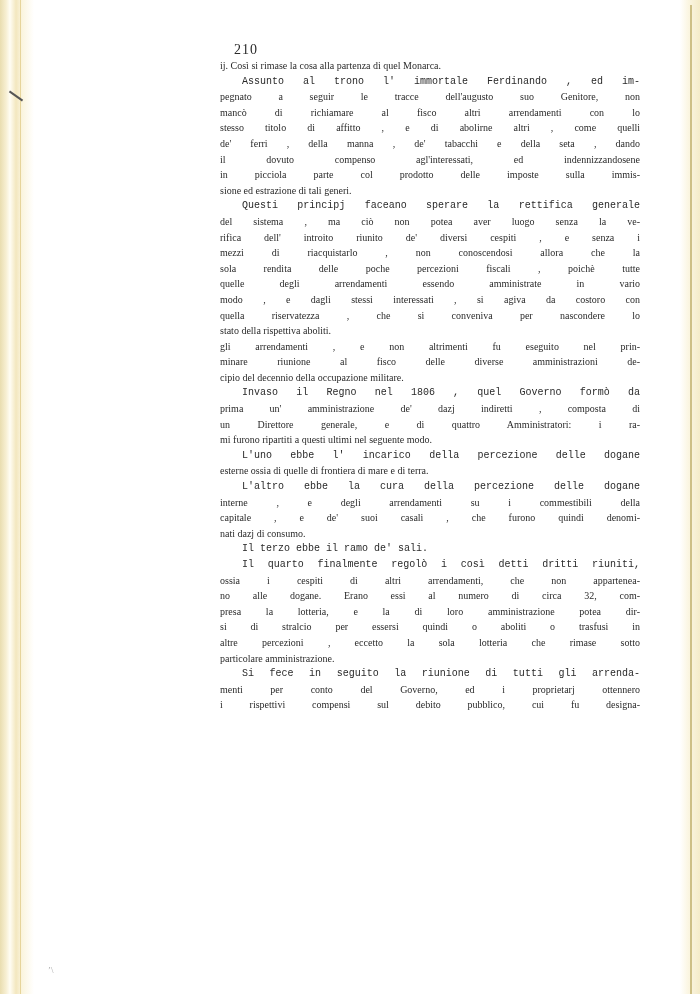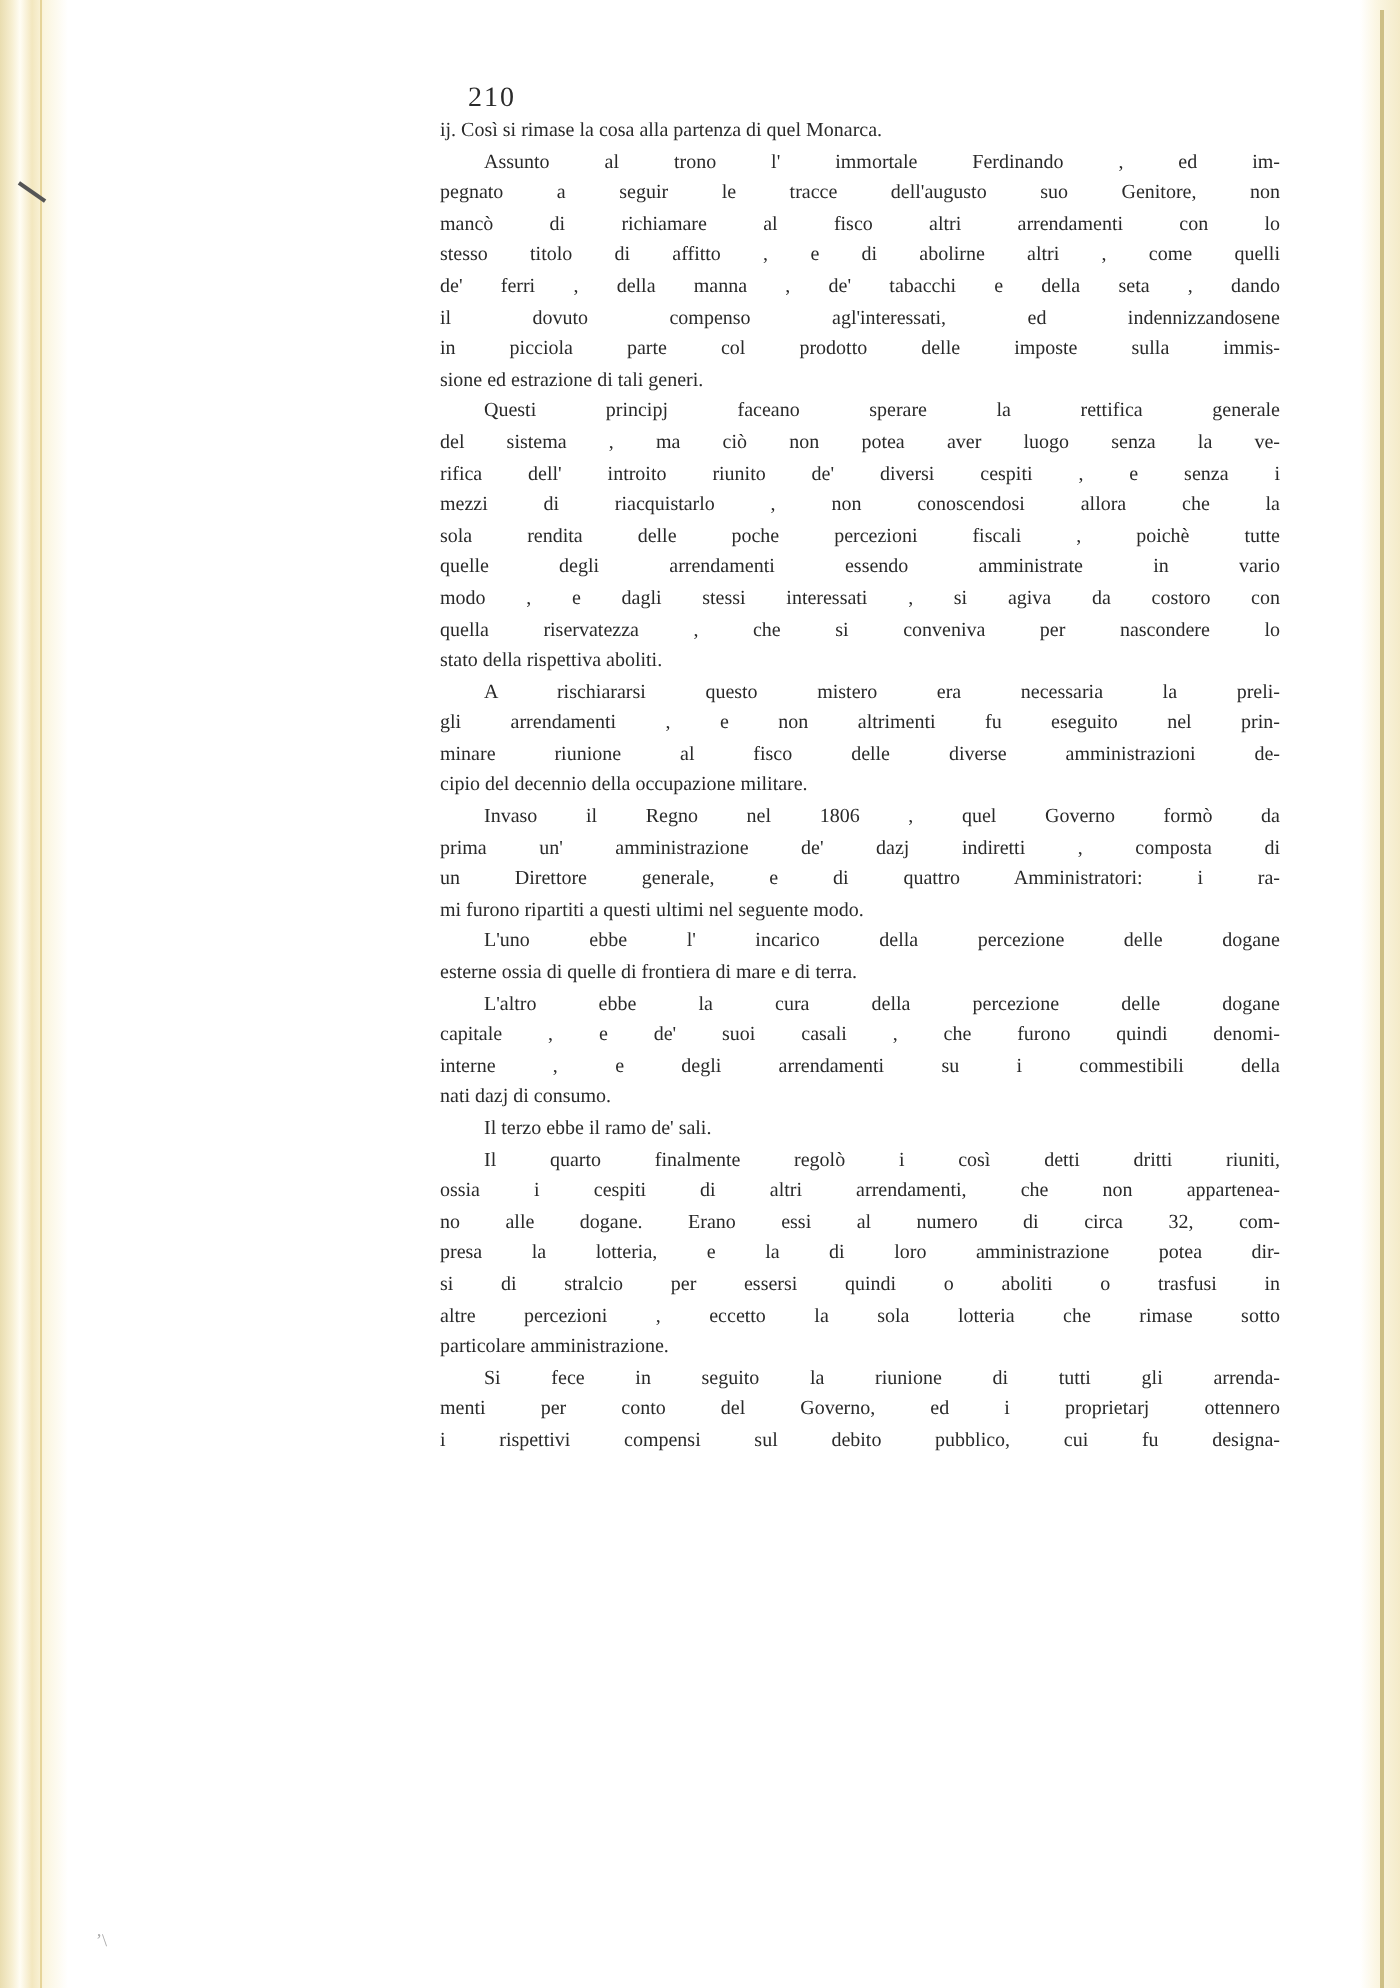--- a/index.html
+++ b/index.html
@@ -35,21 +35,21 @@
   }
   .page-number {
     font-size: 14px; letter-spacing: 1px; margin-left: 14px; height: 16px; line-height: 16px;
   }
   .para { margin: 0; }
   .line {
     display: block; font-size: 10px; line-height: 15.6px; height: 15.6px;
     white-space: nowrap; text-align: justify; text-align-last: justify;
   }
   .line.last { text-align-last: left; }
-  .line.indent { padding-left: 22px; }
+  .line.indent { padding-left: 22px; font-family: Liberation Mono, monospace; }
 </style>
 </head>
 <body>
 
 <div class="left-edge"></div>
 <div class="left-edge-line"></div>
 <div class="bookmark-mark"></div>
 <div class="smudge">’\</div>
 <div class="right-edge"></div>
 <div class="right-edge-line"></div>
@@ -75,39 +75,38 @@
         <span class="line">del sistema , ma ciò non potea aver luogo senza la ve-</span>
         <span class="line">rifica dell' introito riunito de' diversi cespiti , e senza i</span>
         <span class="line">mezzi di riacquistarlo , non conoscendosi allora che la</span>
         <span class="line">sola rendita delle poche percezioni fiscali , poichè tutte</span>
         <span class="line">quelle degli arrendamenti essendo amministrate in vario</span>
         <span class="line">modo , e dagli stessi interessati , si agiva da costoro con</span>
         <span class="line">quella riservatezza , che si conveniva per nascondere lo</span>
         <span class="line last">stato della rispettiva aboliti.</span>
       </div>
       <div class="para">
-        <span class="line indent">A rischiararsi questo mistero era necessaria la preli-</span>
         <span class="line">gli arrendamenti , e non altrimenti fu eseguito nel prin-</span>
         <span class="line">minare riunione al fisco delle diverse amministrazioni de-</span>
         <span class="line last">cipio del decennio della occupazione militare.</span>
       </div>
       <div class="para">
         <span class="line indent">Invaso il Regno nel 1806 , quel Governo formò da</span>
         <span class="line">prima un' amministrazione de' dazj indiretti , composta di</span>
         <span class="line">un Direttore generale, e di quattro Amministratori: i ra-</span>
         <span class="line last">mi furono ripartiti a questi ultimi nel seguente modo.</span>
       </div>
       <div class="para">
         <span class="line indent">L'uno ebbe l' incarico della percezione delle dogane</span>
         <span class="line last">esterne ossia di quelle di frontiera di mare e di terra.</span>
       </div>
       <div class="para">
         <span class="line indent">L'altro ebbe la cura della percezione delle dogane</span>
+        <span class="line">interne , e degli arrendamenti su i commestibili della</span>
         <span class="line">capitale , e de' suoi casali , che furono quindi denomi-</span>
-        <span class="line">interne , e degli arrendamenti su i commestibili della</span>
         <span class="line last">nati dazj di consumo.</span>
       </div>
       <div class="para">
         <span class="line indent last">Il terzo ebbe il ramo de' sali.</span>
       </div>
       <div class="para">
         <span class="line indent">Il quarto finalmente regolò i così detti dritti riuniti,</span>
         <span class="line">ossia i cespiti di altri arrendamenti, che non appartenea-</span>
         <span class="line">no alle dogane. Erano essi al numero di circa 32, com-</span>
         <span class="line">presa la lotteria, e la di loro amministrazione potea dir-</span>

